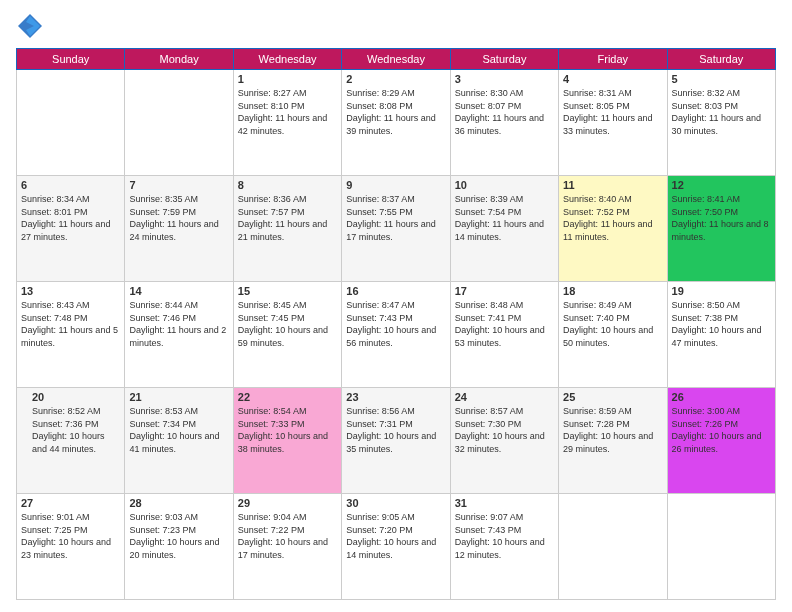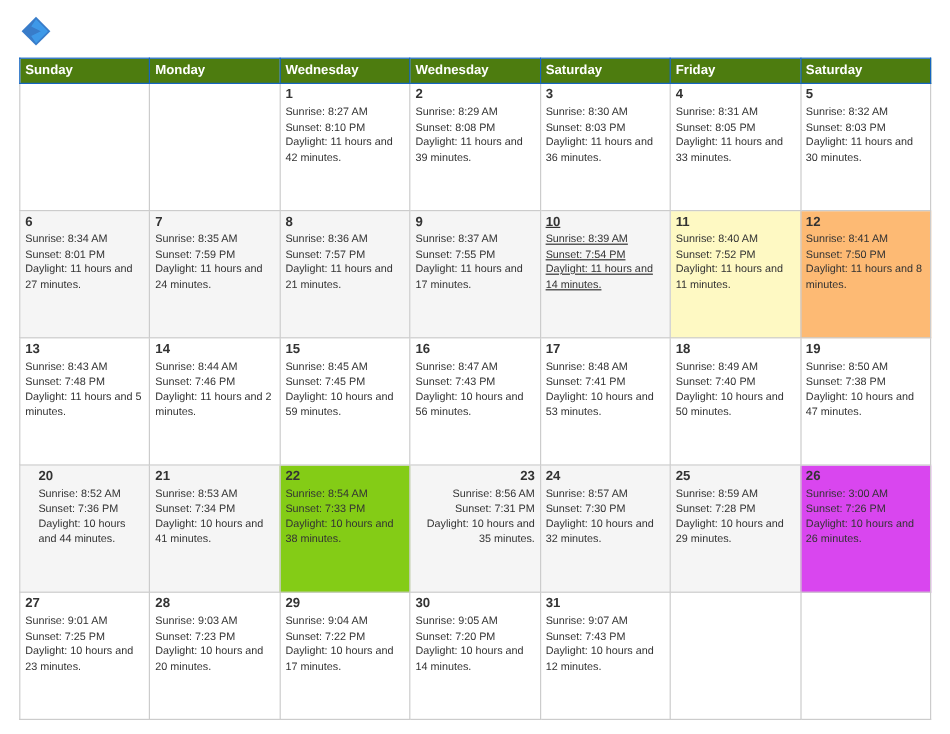--- a/index.html
+++ b/index.html
@@ -52,26 +52,26 @@
       font-size: 14px;
       color: #444;
     }
     .calendar {
       flex: 1;
       border-collapse: collapse;
       width: 100%;
       table-layout: fixed;
     }
     .calendar th {
-      background: #4d7c0f;
+      background: #be185d;
       color: #fff;
       font-size: 11px;
-      font-weight: bold;
+      font-weight: normal;
       padding: 4px 4px;
-      text-align: left;
+      text-align: center;
       border: 1px solid #1565c0;
     }
     .calendar td {
       border: 1px solid #ccc;
       vertical-align: top;
       padding: 3px 4px;
       font-size: 9.5px;
       color: #333;
       height: 82px;
       background: #fff;
@@ -141,21 +141,21 @@
           </td>
           <td>
             <span class="day-number">2</span>
             <div class="day-info">Sunrise: 8:29 AM
 Sunset: 8:08 PM
 Daylight: 11 hours and 39 minutes.</div>
           </td>
           <td>
             <span class="day-number">3</span>
             <div class="day-info">Sunrise: 8:30 AM
-Sunset: 8:03 PM
+Sunset: 8:07 PM
 Daylight: 11 hours and 36 minutes.</div>
           </td>
           <td>
             <span class="day-number">4</span>
             <div class="day-info">Sunrise: 8:31 AM
 Sunset: 8:05 PM
 Daylight: 11 hours and 33 minutes.</div>
           </td>
           <td>
             <span class="day-number">5</span>
@@ -182,33 +182,33 @@
             <div class="day-info">Sunrise: 8:36 AM
 Sunset: 7:57 PM
 Daylight: 11 hours and 21 minutes.</div>
           </td>
           <td style="background: rgb(245, 245, 245);">
             <span class="day-number">9</span>
             <div class="day-info">Sunrise: 8:37 AM
 Sunset: 7:55 PM
 Daylight: 11 hours and 17 minutes.</div>
           </td>
-          <td style="background: rgb(245, 245, 245); text-decoration: underline;">
+          <td style="background: rgb(245, 245, 245);">
             <span class="day-number">10</span>
             <div class="day-info">Sunrise: 8:39 AM
 Sunset: 7:54 PM
 Daylight: 11 hours and 14 minutes.</div>
           </td>
           <td style="background: #fef9c3;">
             <span class="day-number">11</span>
             <div class="day-info">Sunrise: 8:40 AM
 Sunset: 7:52 PM
 Daylight: 11 hours and 11 minutes.</div>
           </td>
-          <td style="background: #fdba74; margin-left: 20px;">
+          <td style="background: #22c55e; margin-left: 20px;">
             <span class="day-number">12</span>
             <div class="day-info">Sunrise: 8:41 AM
 Sunset: 7:50 PM
 Daylight: 11 hours and 8 minutes.</div>
           </td>
         </tr>
         <tr>
           <td>
             <span class="day-number">13</span>
             <div class="day-info">Sunrise: 8:43 AM
@@ -258,27 +258,27 @@
             <div class="day-info">Sunrise: 8:52 AM
 Sunset: 7:36 PM
 Daylight: 10 hours and 44 minutes.</div>
           </td>
           <td style="background: rgb(245, 245, 245);">
             <span class="day-number">21</span>
             <div class="day-info">Sunrise: 8:53 AM
 Sunset: 7:34 PM
 Daylight: 10 hours and 41 minutes.</div>
           </td>
-          <td style="background: #84cc16;">
+          <td style="background: #f9a8d4;">
             <span class="day-number">22</span>
             <div class="day-info">Sunrise: 8:54 AM
 Sunset: 7:33 PM
 Daylight: 10 hours and 38 minutes.</div>
           </td>
-          <td style="background: rgb(245, 245, 245); text-align: right;">
+          <td style="background: rgb(245, 245, 245);">
             <span class="day-number">23</span>
             <div class="day-info">Sunrise: 8:56 AM
 Sunset: 7:31 PM
 Daylight: 10 hours and 35 minutes.</div>
           </td>
           <td style="background: rgb(245, 245, 245);">
             <span class="day-number">24</span>
             <div class="day-info">Sunrise: 8:57 AM
 Sunset: 7:30 PM
 Daylight: 10 hours and 32 minutes.</div>

